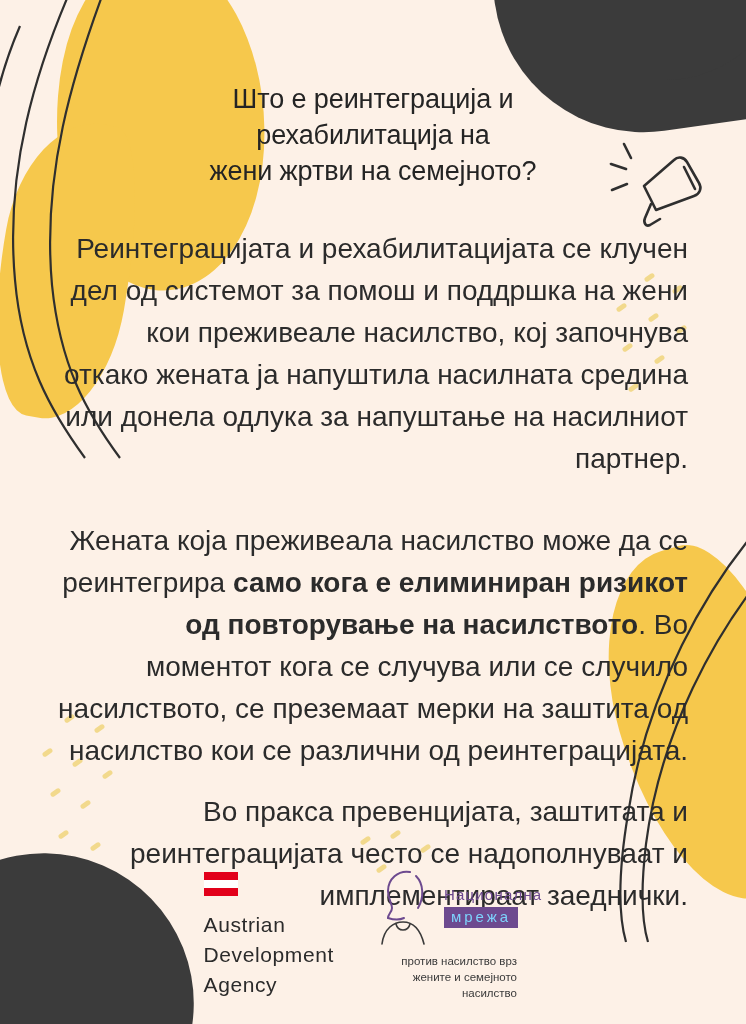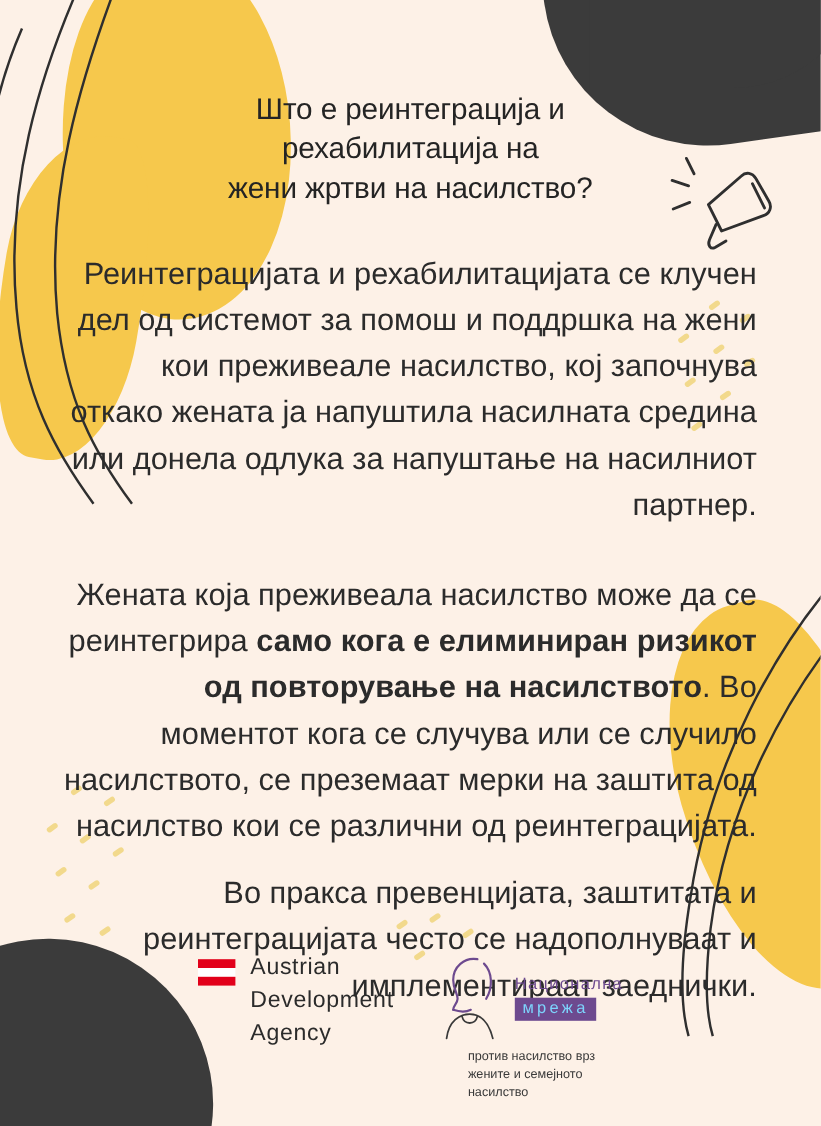--- a/index.html
+++ b/index.html
@@ -129,20 +129,21 @@
     z-index: 6;
     display: flex;
     align-items: flex-start;
     justify-content: center;
     gap: 42px;
   }
   .ada-logo {
     display: flex;
     align-items: flex-start;
     gap: 14px;
+    flex-direction: column;
   }
   .ada-flag {
     width: 34px;
     margin-top: 8px;
     flex: none;
   }
   .ada-flag .band { height: 8px; }
   .ada-flag .red { background: #e2001a; }
   .ada-flag .white { background: #ffffff; }
   .ada-text {
@@ -177,21 +178,21 @@
     font-size: 15px;
     letter-spacing: 3px;
     padding: 2px 7px 3px 7px;
     line-height: 1.05;
   }
   .nm-sub {
     margin-top: 6px;
     font-size: 11.5px;
     line-height: 1.38;
     color: #3a3a3a;
-    text-align: left;
+    text-align: right;
   }
 </style>
 </head>
 <body>
 
 <div class="poster">
 
   <div class="deco blob-topright"></div>
   <div class="deco blob-topright2"></div>
   <div class="deco yellow-topleft"></div>
@@ -248,21 +249,21 @@
       <path d="M26 10 L33 24"></path>
       <path d="M13 30 L28 35"></path>
       <path d="M14 56 L29 50"></path>
     </g>
   </svg>
 
   <div class="content">
     <h1 class="title">
       <span>Што е реинтеграција и</span><br>
       <span>рехабилитација на</span><br>
-      <span>жени жртви на насилство?</span>
+      <span>жени жртви на семејното?</span>
     </h1>
 
     <p class="para p1">Реинтеграцијата и рехабилитацијата се клучен дел од системот за помош и поддршка на жени кои преживеале насилство, кој започнува откако жената ја напуштила насилната средина или донела одлука за напуштање на насилниот партнер.</p>
 
     <p class="para p2"><span>Жената која преживеала насилство може да се реинтегрира </span><b>само кога е елиминиран ризикот од повторување на насилството</b><span>. Во моментот кога се случува или се случило насилството, се преземаат мерки на заштита од насилство кои се различни од реинтеграцијата.</span></p>
 
     <p class="para p3">Во пракса превенцијата, заштитата и реинтеграцијата често се надополнуваат и имплементираат заеднички.</p>
   </div>
 
   <div class="footer">

